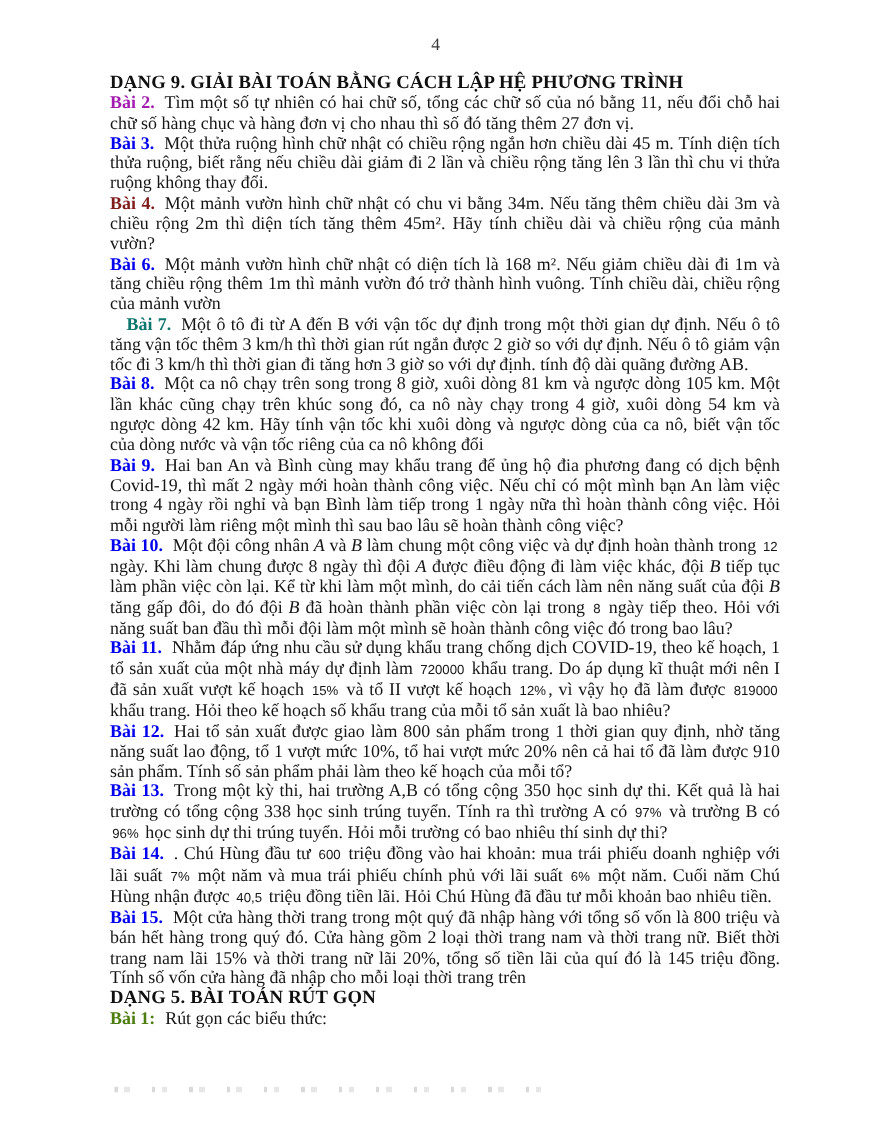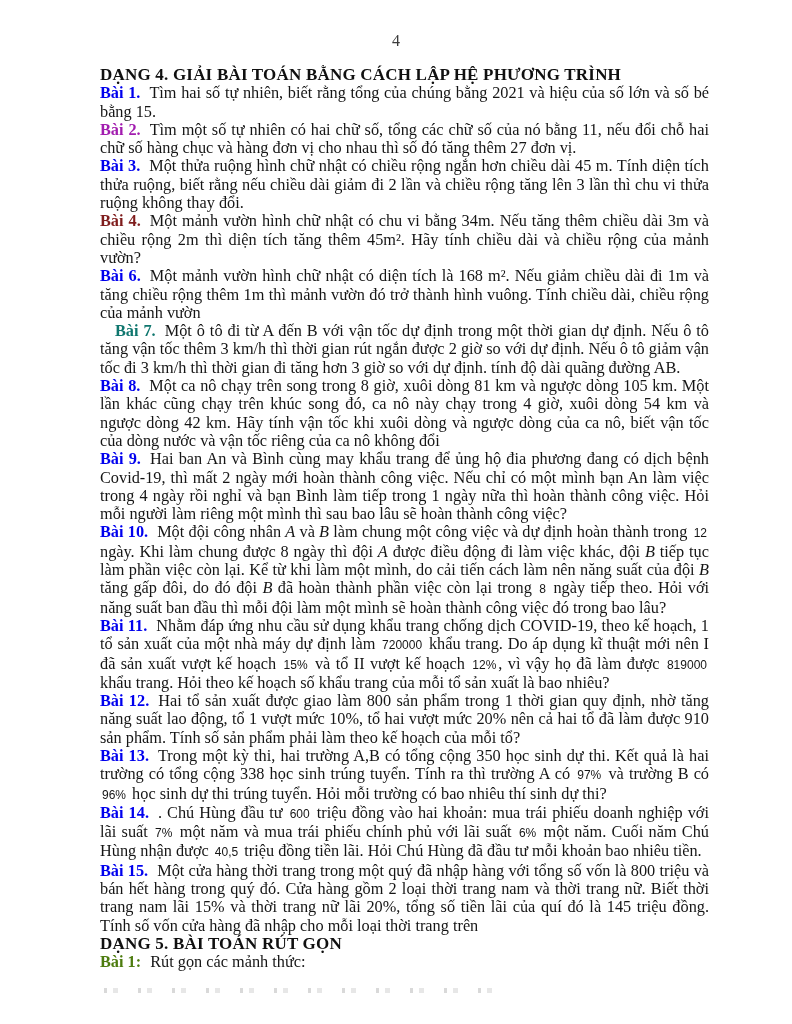--- a/index.html
+++ b/index.html
@@ -62,40 +62,39 @@
       rgba(60,60,60,0.35) 9px 14px, transparent 14px 34px);
   }
 </style>
 </head>
 <body>
 
 <div class="page">
   <div class="page-number">4</div>
   <div class="content" id="sections-root">
   <div>
-    <div class="section-heading">DẠNG 4. GIẢI BÀI TOÁN BẰNG CÁCH LẬP HỆ PHƯƠNG TRÌNH</div>
+    <div class="section-heading">DẠNG 9. GIẢI BÀI TOÁN BẰNG CÁCH LẬP HỆ PHƯƠNG TRÌNH</div>
     <div>
-          <p class="problem"><span class="label label-blue" style="color: rgb(0, 0, 238);">Bài 1.</span><span>Tìm hai số tự nhiên, biết rằng tổng của chúng bằng 2021 và hiệu của số lớn và số bé bằng 15.</span></p>
           <p class="problem"><span class="label label-blue" style="color: #a21caf;">Bài 2.</span><span>Tìm một số tự nhiên có hai chữ số, tổng các chữ số của nó bằng 11, nếu đổi chỗ hai chữ số hàng chục và hàng đơn vị cho nhau thì số đó tăng thêm 27 đơn vị.</span></p>
           <p class="problem"><span class="label label-blue" style="color: rgb(0, 0, 238);">Bài 3.</span><span>Một thửa ruộng hình chữ nhật có chiều rộng ngắn hơn chiều dài 45 m. Tính diện tích thửa ruộng, biết rằng nếu chiều dài giảm đi 2 lần và chiều rộng tăng lên 3 lần thì chu vi thửa ruộng không thay đổi.</span></p>
           <p class="problem"><span class="label label-blue" style="color: #7f1d1d;">Bài 4.</span><span>Một mảnh vườn hình chữ nhật có chu vi bằng 34m. Nếu tăng thêm chiều dài 3m và chiều rộng 2m thì diện tích tăng thêm 45m². Hãy tính chiều dài và chiều rộng của mảnh vườn?</span></p>
           <p class="problem"><span class="label label-blue" style="color: rgb(0, 0, 238);">Bài 6.</span><span>Một mảnh vườn hình chữ nhật có diện tích là 168 m². Nếu giảm chiều dài đi 1m và tăng chiều rộng thêm 1m thì mảnh vườn đó trở thành hình vuông. Tính chiều dài, chiều rộng của mảnh vườn</span></p>
           <p class="problem"><span class="label label-blue" style="color: #0f766e; margin-left: 15px;">Bài 7.</span><span>Một ô tô đi từ A đến B với vận tốc dự định trong một thời gian dự định. Nếu ô tô tăng vận tốc thêm 3 km/h thì thời gian rút ngắn được 2 giờ so với dự định. Nếu ô tô giảm vận tốc đi 3 km/h thì thời gian đi tăng hơn 3 giờ so với dự định. tính độ dài quãng đường AB.</span></p>
           <p class="problem"><span class="label label-blue" style="color: rgb(0, 0, 238);">Bài 8.</span><span>Một ca nô chạy trên song trong 8 giờ, xuôi dòng 81 km và ngược dòng 105 km. Một lần khác cũng chạy trên khúc song đó, ca nô này chạy trong 4 giờ, xuôi dòng 54 km và ngược dòng 42 km. Hãy tính vận tốc khi xuôi dòng và ngược dòng của ca nô, biết vận tốc của dòng nước và vận tốc riêng của ca nô không đổi</span></p>
           <p class="problem"><span class="label label-blue" style="color: rgb(0, 0, 238);">Bài 9.</span><span>Hai ban An và Bình cùng may khẩu trang để ủng hộ đia phương đang có dịch bệnh Covid-19, thì mất 2 ngày mới hoàn thành công việc. Nếu chỉ có một mình bạn An làm việc trong 4 ngày rồi nghỉ và bạn Bình làm tiếp trong 1 ngày nữa thì hoàn thành công việc. Hỏi mỗi người làm riêng một mình thì sau bao lâu sẽ hoàn thành công việc?</span></p>
           <p class="problem"><span class="label label-blue" style="color: rgb(0, 0, 238);">Bài 10.</span><span>Một đội công nhân </span><span class="italic">A</span><span> và </span><span class="italic">B</span><span> làm chung một công việc và dự định hoàn thành trong </span><span class="sans">12</span><span> ngày. Khi làm chung được 8 ngày thì đội </span><span class="italic">A</span><span> được điều động đi làm việc khác, đội </span><span class="italic">B</span><span> tiếp tục làm phần việc còn lại. Kể từ khi làm một mình, do cải tiến cách làm nên năng suất của đội </span><span class="italic">B</span><span> tăng gấp đôi, do đó đội </span><span class="italic">B</span><span> đã hoàn thành phần việc còn lại trong </span><span class="sans">8</span><span> ngày tiếp theo. Hỏi với năng suất ban đầu thì mỗi đội làm một mình sẽ hoàn thành công việc đó trong bao lâu?</span></p>
           <p class="problem"><span class="label label-blue" style="color: rgb(0, 0, 238);">Bài 11.</span><span>Nhằm đáp ứng nhu cầu sử dụng khẩu trang chống dịch COVID-19, theo kế hoạch, 1 tổ sản xuất của một nhà máy dự định làm </span><span class="sans">720000</span><span> khẩu trang. Do áp dụng kĩ thuật mới nên I đã sản xuất vượt kế hoạch </span><span class="sans">15%</span><span> và tổ II vượt kế hoạch </span><span class="sans">12%</span><span>, vì vậy họ đã làm được </span><span class="sans">819000</span><span> khẩu trang. Hỏi theo kế hoạch số khẩu trang của mỗi tổ sản xuất là bao nhiêu?</span></p>
           <p class="problem"><span class="label label-blue" style="color: rgb(0, 0, 238);">Bài 12.</span><span>Hai tổ sản xuất được giao làm 800 sản phẩm trong 1 thời gian quy định, nhờ tăng năng suất lao động, tổ 1 vượt mức 10%, tổ hai vượt mức 20% nên cả hai tổ đã làm được 910 sản phẩm. Tính số sản phẩm phải làm theo kế hoạch của mỗi tổ?</span></p>
           <p class="problem"><span class="label label-blue" style="color: rgb(0, 0, 238);">Bài 13.</span><span>Trong một kỳ thi, hai trường A,B có tổng cộng 350 học sinh dự thi. Kết quả là hai trường có tổng cộng 338 học sinh trúng tuyển. Tính ra thì trường A có </span><span class="sans">97%</span><span> và trường B có </span><span class="sans">96%</span><span> học sinh dự thi trúng tuyển. Hỏi mỗi trường có bao nhiêu thí sinh dự thi?</span></p>
           <p class="problem"><span class="label label-blue" style="color: rgb(0, 0, 238);">Bài 14.</span><span>. Chú Hùng đầu tư </span><span class="sans">600</span><span> triệu đồng vào hai khoản: mua trái phiếu doanh nghiệp với lãi suất </span><span class="sans">7%</span><span> một năm và mua trái phiếu chính phủ với lãi suất </span><span class="sans">6%</span><span> một năm. Cuối năm Chú Hùng nhận được </span><span class="sans">40,5</span><span> triệu đồng tiền lãi. Hỏi Chú Hùng đã đầu tư mỗi khoản bao nhiêu tiền.</span></p>
           <p class="problem"><span class="label label-blue" style="color: rgb(0, 0, 238);">Bài 15.</span><span>Một cửa hàng thời trang trong một quý đã nhập hàng với tổng số vốn là 800 triệu và bán hết hàng trong quý đó. Cửa hàng gồm 2 loại thời trang nam và thời trang nữ. Biết thời trang nam lãi 15% và thời trang nữ lãi 20%, tổng số tiền lãi của quí đó là 145 triệu đồng. Tính số vốn cửa hàng đã nhập cho mỗi loại thời trang trên</span></p>
         </div>
   </div>
 
   <div>
     <div class="section-heading">DẠNG 5. BÀI TOÁN RÚT GỌN</div>
     <div>
-          <p class="problem"><span class="label label-black">Bài 1:</span><span>Rút gọn các mảnh thức:</span></p>
+          <p class="problem"><span class="label label-black">Bài 1:</span><span>Rút gọn các biểu thức:</span></p>
         </div>
   </div>
 </div>
   <div class="cutoff-remnant"></div>
 </div>
 
 </body></html>

